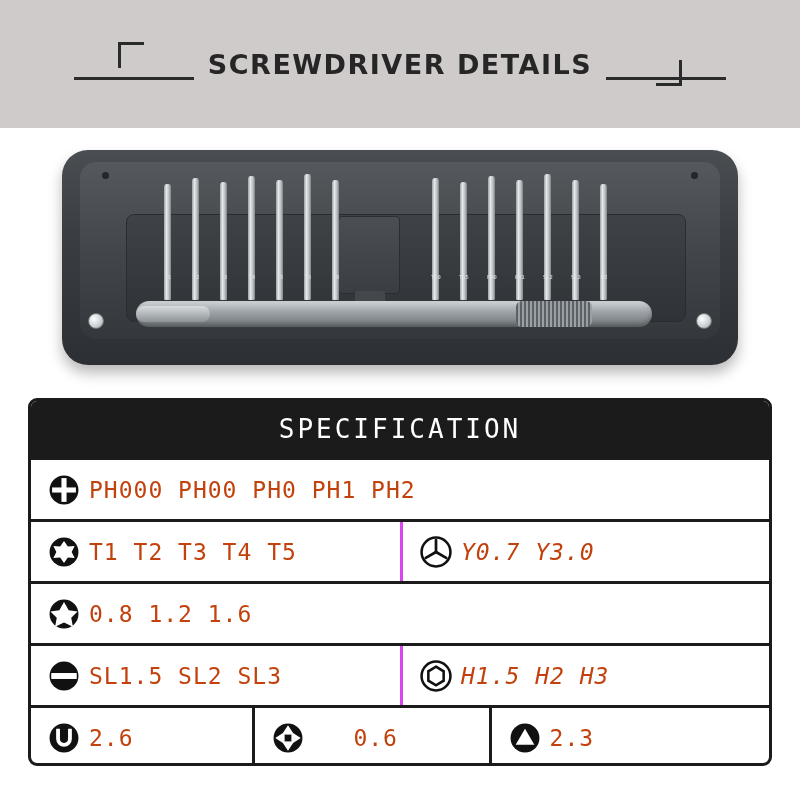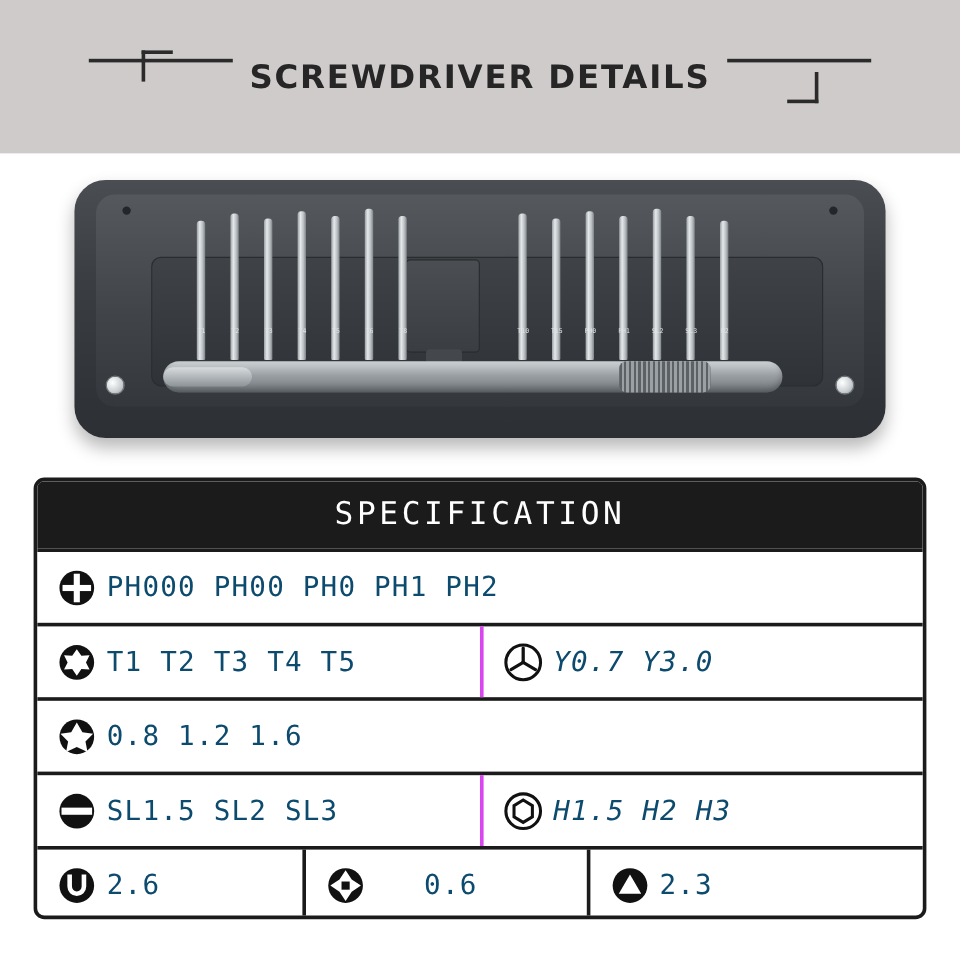--- a/index.html
+++ b/index.html
@@ -21,21 +21,21 @@
     position: absolute;
     left: 0; top: 0;
     width: 800px; height: 128px;
     background: #cfcbca;
     display: flex;
     align-items: center;
     justify-content: center;
   }
   .banner-inner {
     display: flex;
-    align-items: flex-start;
+    align-items: flex-end;
     justify-content: center;
     width: 100%;
     gap: 0px;
   }
   .banner-rule {
     height: 3px;
     background: #2b2b2b;
     width: 120px;
   }
   .banner-rule.left { margin-right: 14px; }
@@ -194,21 +194,21 @@
     min-width: 0;
   }
   .cell.half { width: 50%; align-items: center; }
   .cell.half + .cell.half { border-left: 3px solid #d946ef; font-style: italic; }
   .cell.full { width: 100%; }
   .cell.third { width: 33.34%; }
   .cell.third + .cell.third { border-left: 3px solid #1b1b1b; }
   .cell-text {
     font-family: "DejaVu Sans Mono", monospace;
     font-size: 23px;
-    color: #0c4a6e;
+    color: #c2410c;
     letter-spacing: 1px;
     white-space: nowrap;
   }
   .ico {
     flex: 0 0 auto;
     width: 34px; height: 34px;
     display: block;
   }
 
   .spec-row.last .cell.third:nth-child(1) { width: 30%; }

